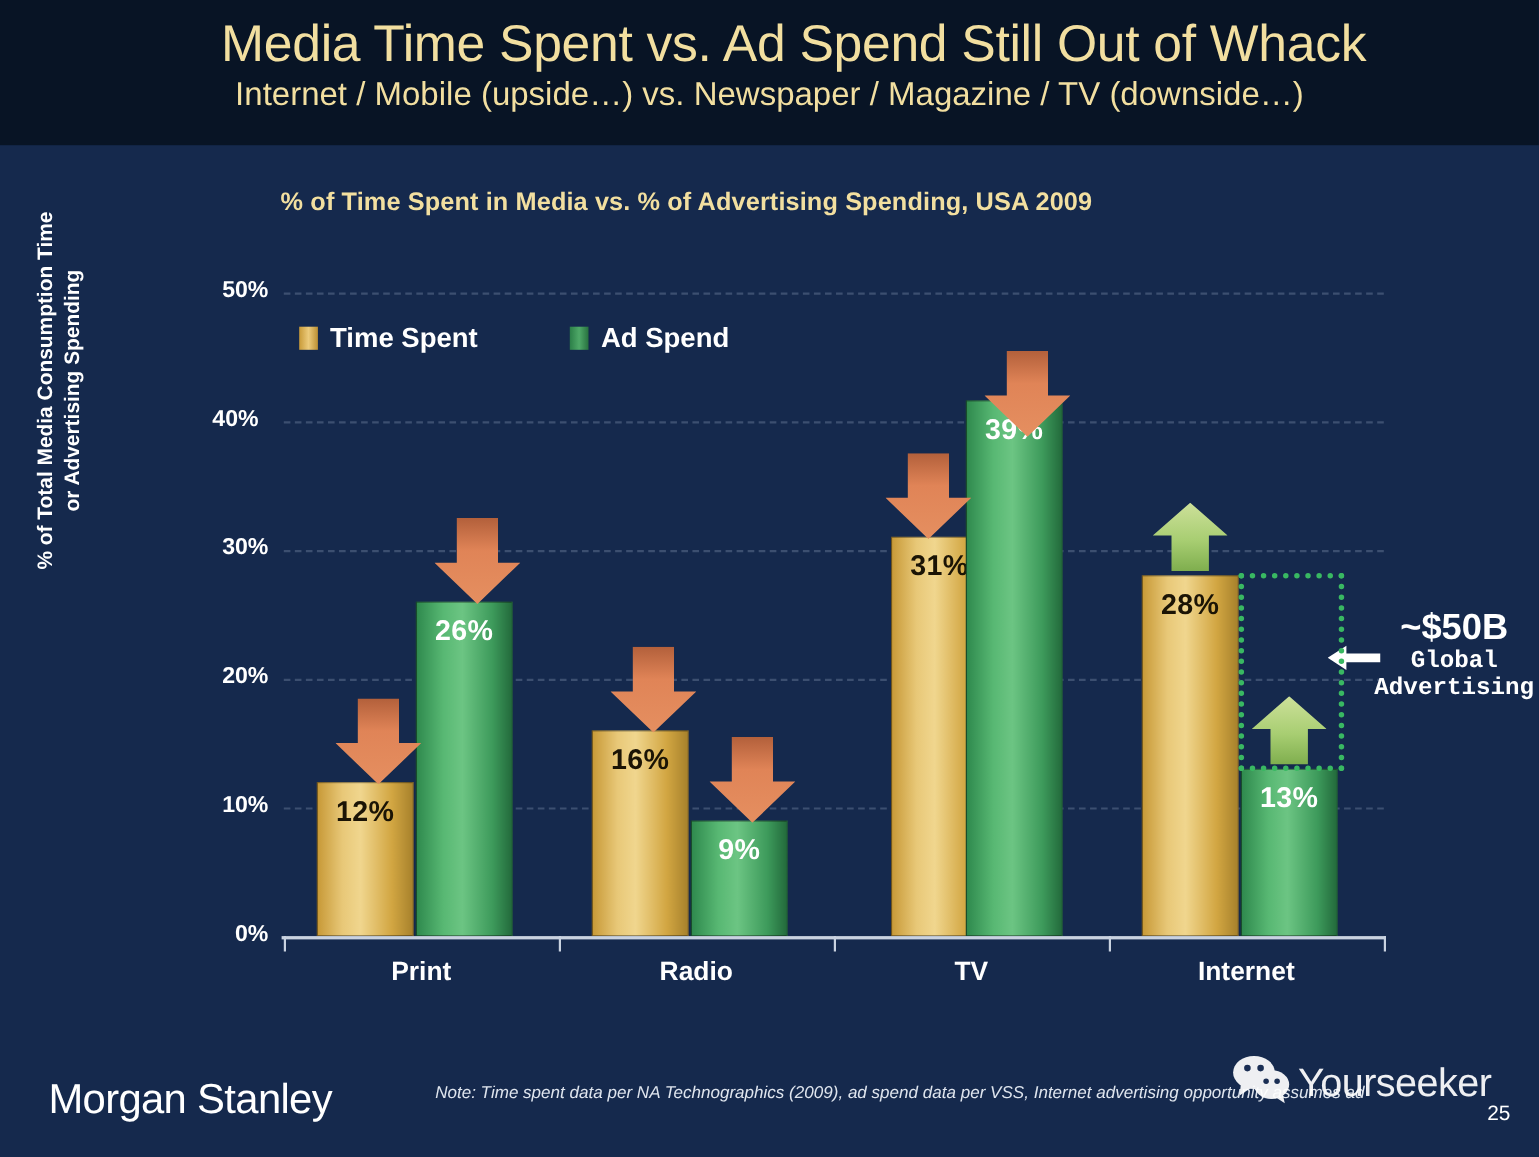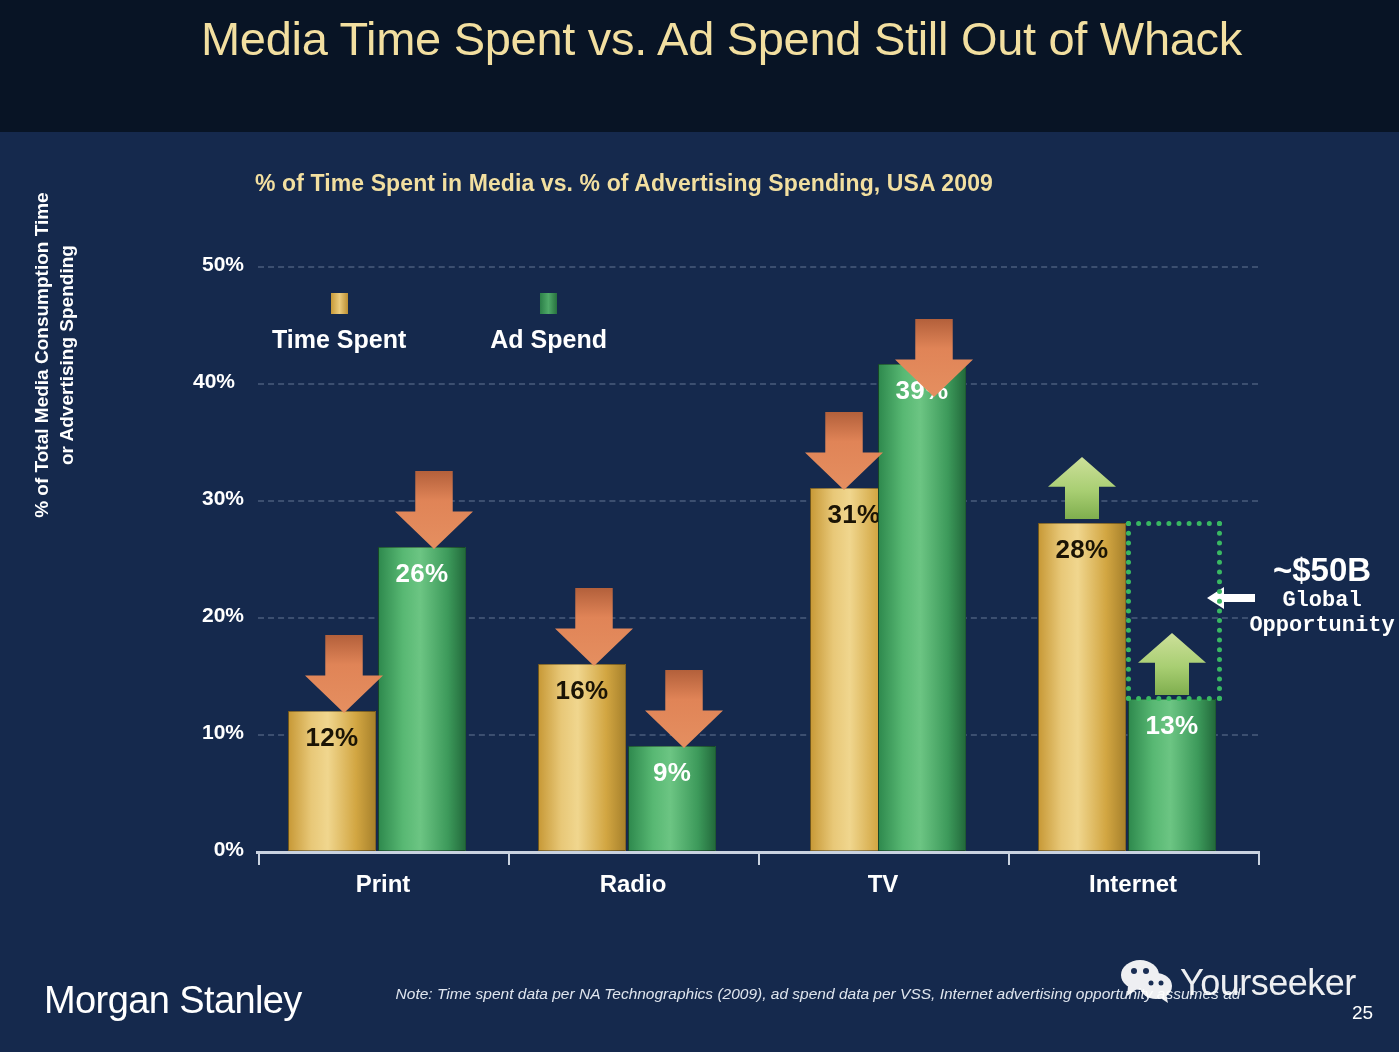--- a/index.html
+++ b/index.html
@@ -140,21 +140,21 @@
   }
 
   
   #legend {
     position: absolute;
     left: 272px; top: 293px;
     display: flex;
     align-items: center;
     gap: 84px;
   }
-  .legend-entry { display: flex; align-items: center; gap: 11px; flex-direction: column; }
+  .legend-entry { display: flex; align-items: center; gap: 11px; }
   .legend-swatch { width: 17px; height: 21px; display: block; }
   .legend-swatch.time {
     background: linear-gradient(to right, #c89a38, #eccb7c, #bb8f33);
   }
   .legend-swatch.ad {
     background: linear-gradient(to right, #2b7f48, #4fa968, #27713f);
   }
   .legend-text {
     color: #ffffff;
     font-size: 25px;
@@ -226,20 +226,21 @@
     font-size: 36px;
     font-weight: 400;
     letter-spacing: -0.5px;
   }
 </style>
 </head>
 <body>
 
 <div id="header-band">
   <div id="slide-title">Media Time Spent vs. Ad Spend Still Out of Whack</div>
+  <div id="slide-subtitle">Internet / Mobile (upside…) vs. Newspaper / Magazine / TV (downside…)</div>
 </div>
 
 <div id="chart-title">% of Time Spent in Media vs. % of Advertising Spending, USA 2009</div>
 
 <div id="y-axis-title">
   <div>% of Total Media Consumption Time</div>
   <div>or Advertising Spending</div>
 </div>
 
 <div id="plot-area">
@@ -288,21 +289,21 @@
 </div>
 
 <div id="opportunity-arrow">
   <svg width="48" height="26" viewBox="0 0 48 26">
     <polygon points="0,13 17,2 17,9 48,9 48,17 17,17 17,24" fill="#ffffff"></polygon>
   </svg>
 </div>
 <div id="opportunity-callout">
   <span id="opp-amount">~$50B</span>
   <span id="opp-line2">Global</span>
-  <span id="opp-line3">Opportunity</span>
+  <span id="opp-line3">Advertising</span>
 </div>
 
 <div id="brand-logo">Morgan Stanley</div>
 <div id="footnote">
   <div>Note: Time spent data per NA Technographics (2009), ad spend data per VSS, Internet advertising opportunity assumes ad</div>
 </div>
 <div id="page-number">25</div>
 
 <div id="watermark">
   <span>

